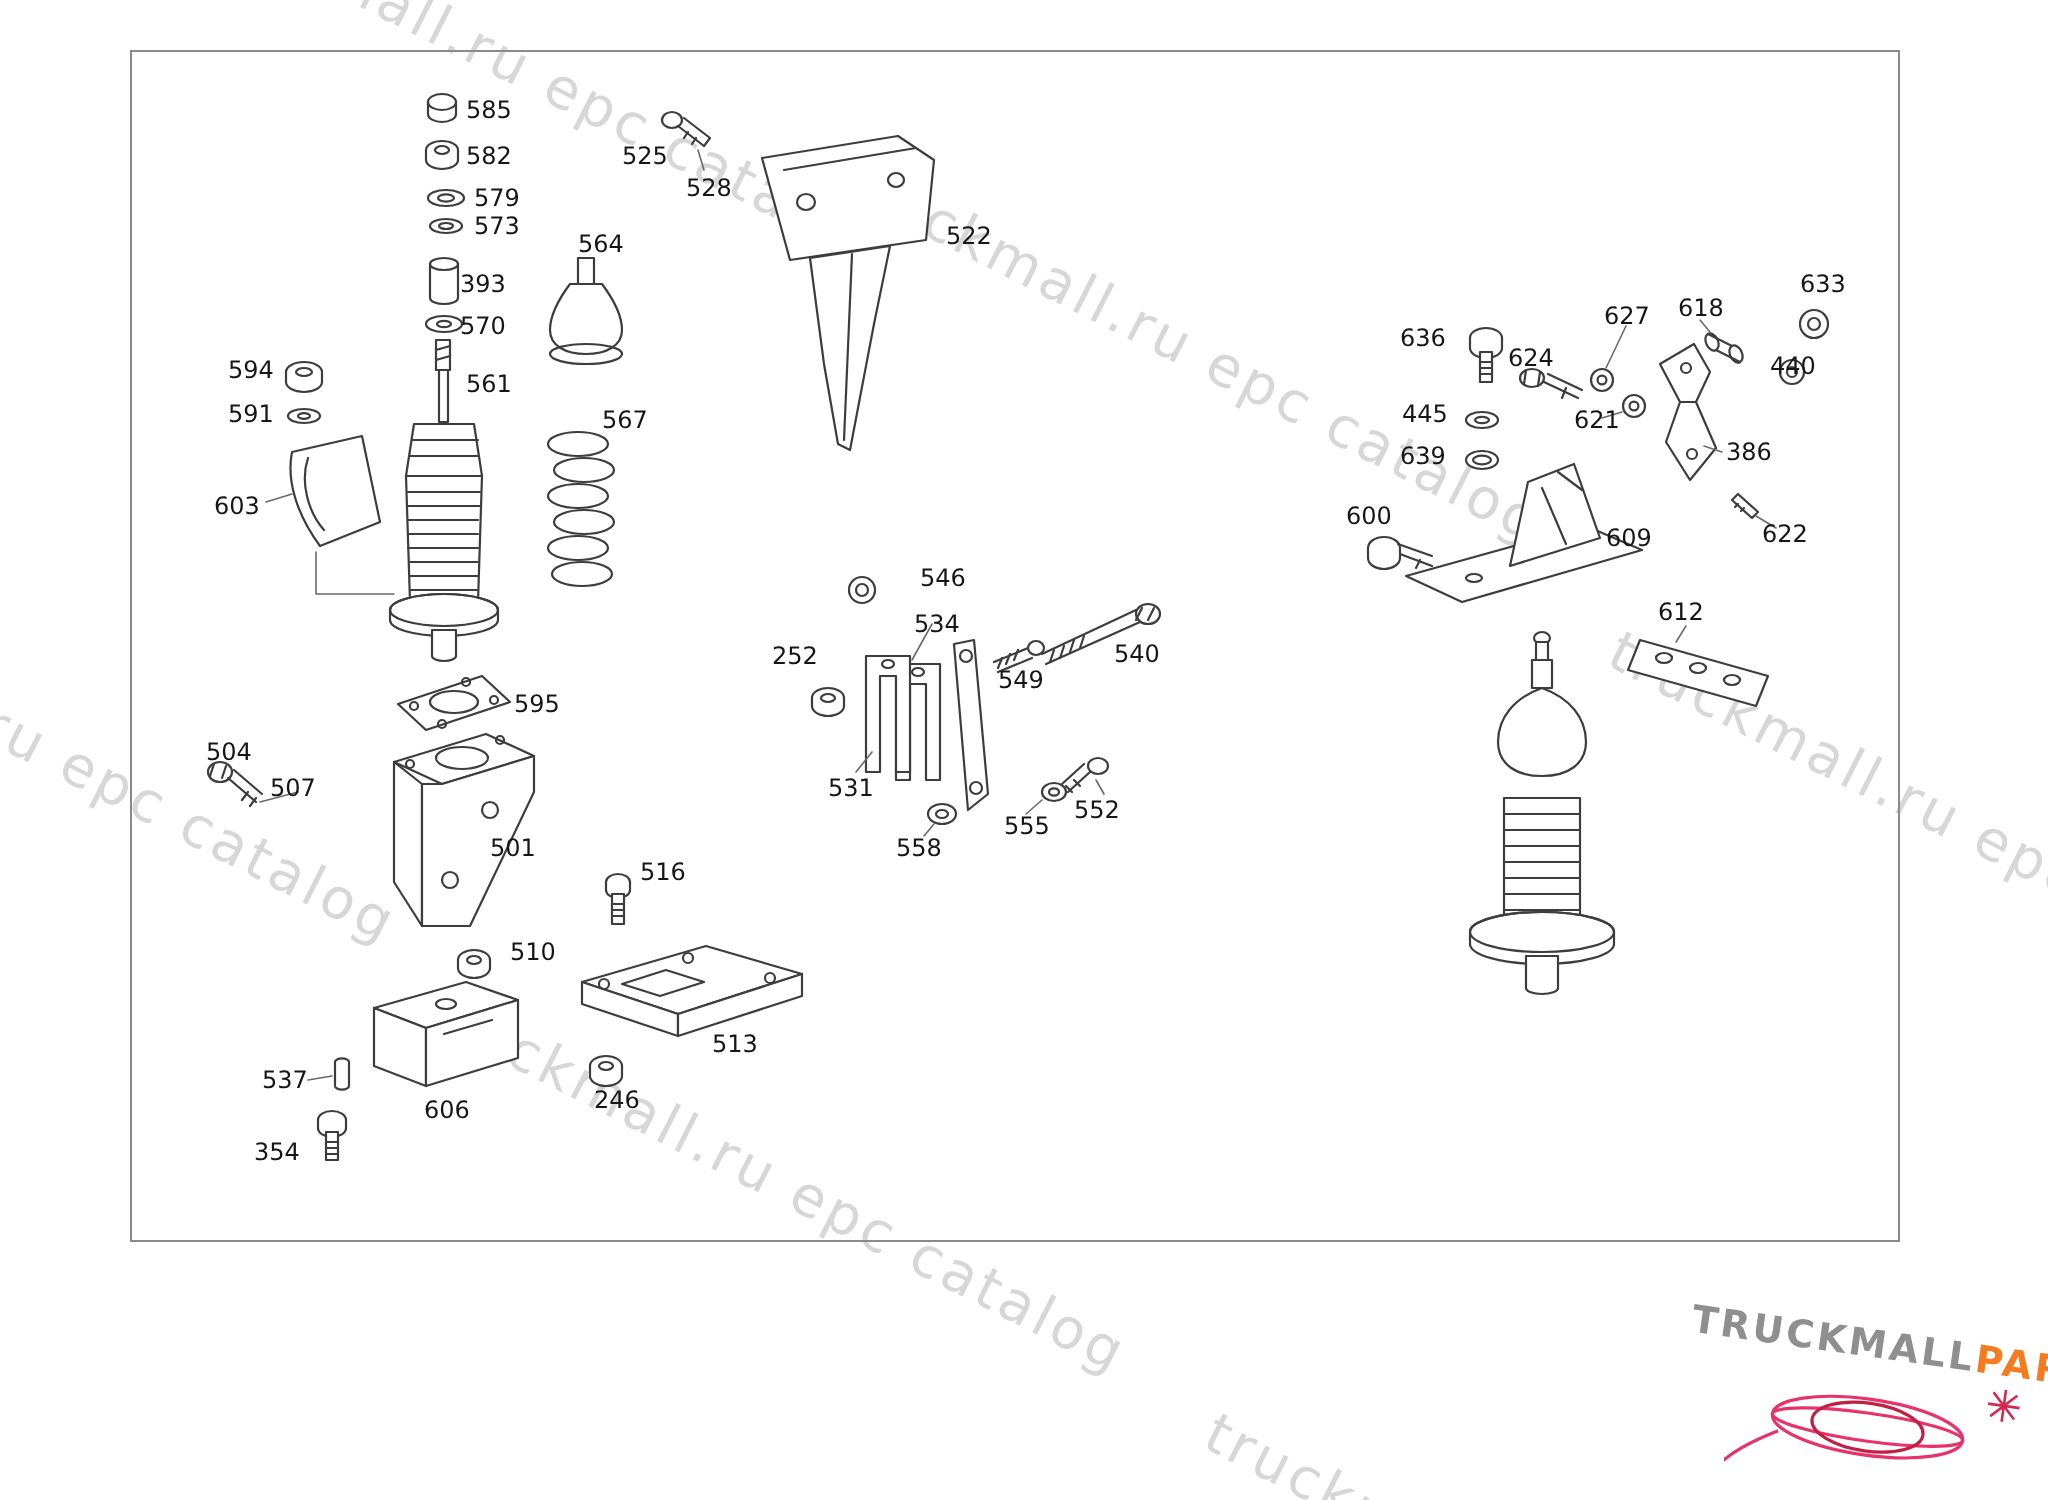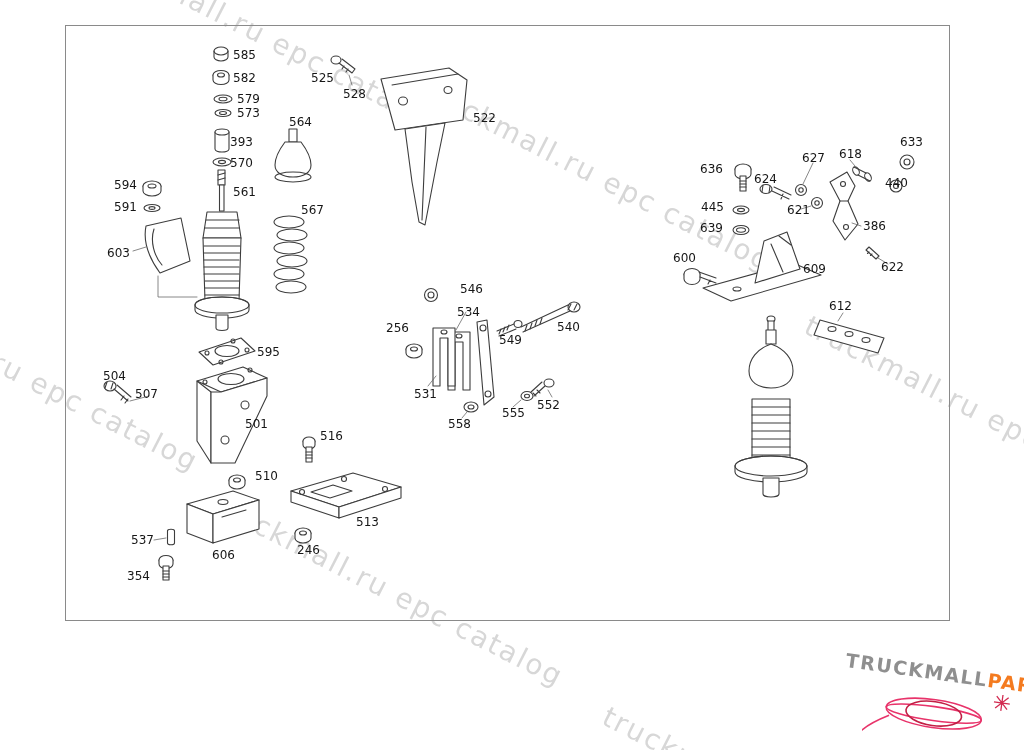--- a/index.html
+++ b/index.html
@@ -338,21 +338,21 @@
   <div class="lbl" style="left:114px;top:178px">594</div>
   <div class="lbl" style="left:114px;top:200px">591</div>
   <div class="lbl" style="left:107px;top:246px">603</div>
   <div class="lbl" style="left:289px;top:115px">564</div>
   <div class="lbl" style="left:301px;top:203px">567</div>
   <div class="lbl" style="left:311px;top:71px">525</div>
   <div class="lbl" style="left:343px;top:87px">528</div>
   <div class="lbl" style="left:473px;top:111px">522</div>
   <div class="lbl" style="left:460px;top:282px">546</div>
   <div class="lbl" style="left:457px;top:305px">534</div>
-  <div class="lbl" style="left:386px;top:321px">256</div>
+  <div class="lbl" style="left:386px;top:321px">252</div>
   <div class="lbl" style="left:557px;top:320px">540</div>
   <div class="lbl" style="left:499px;top:333px">549</div>
   <div class="lbl" style="left:414px;top:387px">531</div>
   <div class="lbl" style="left:502px;top:406px">555</div>
   <div class="lbl" style="left:537px;top:398px">552</div>
   <div class="lbl" style="left:448px;top:417px">558</div>
   <div class="lbl" style="left:257px;top:345px">595</div>
   <div class="lbl" style="left:103px;top:369px">504</div>
   <div class="lbl" style="left:135px;top:387px">507</div>
   <div class="lbl" style="left:245px;top:417px">501</div>

